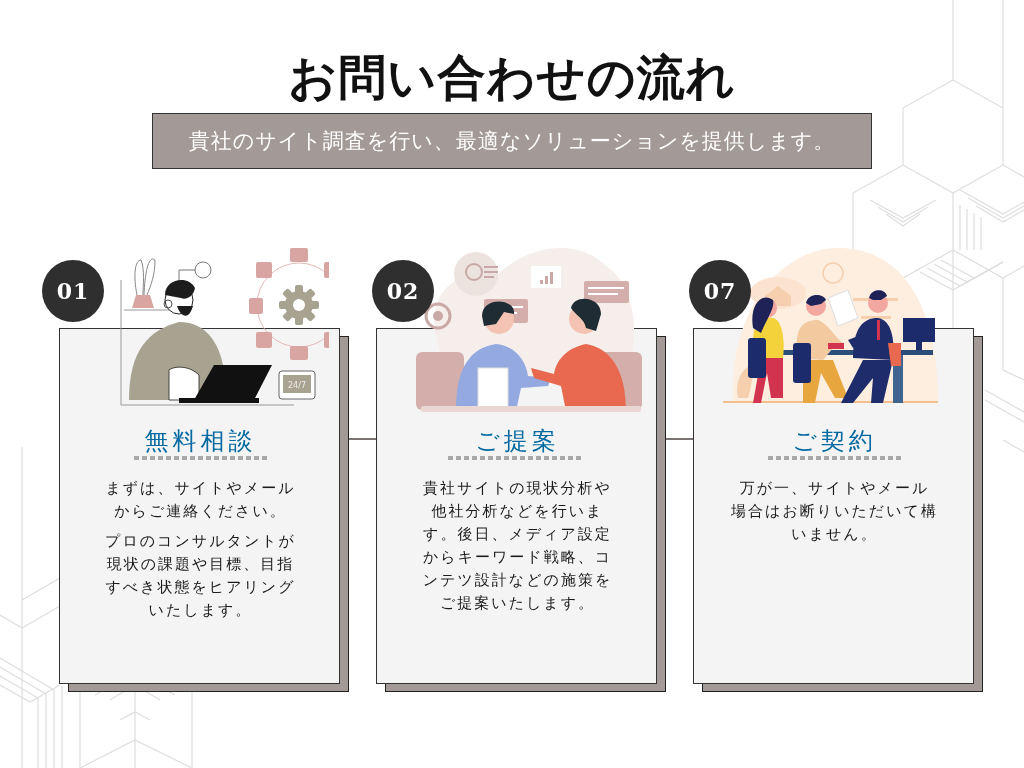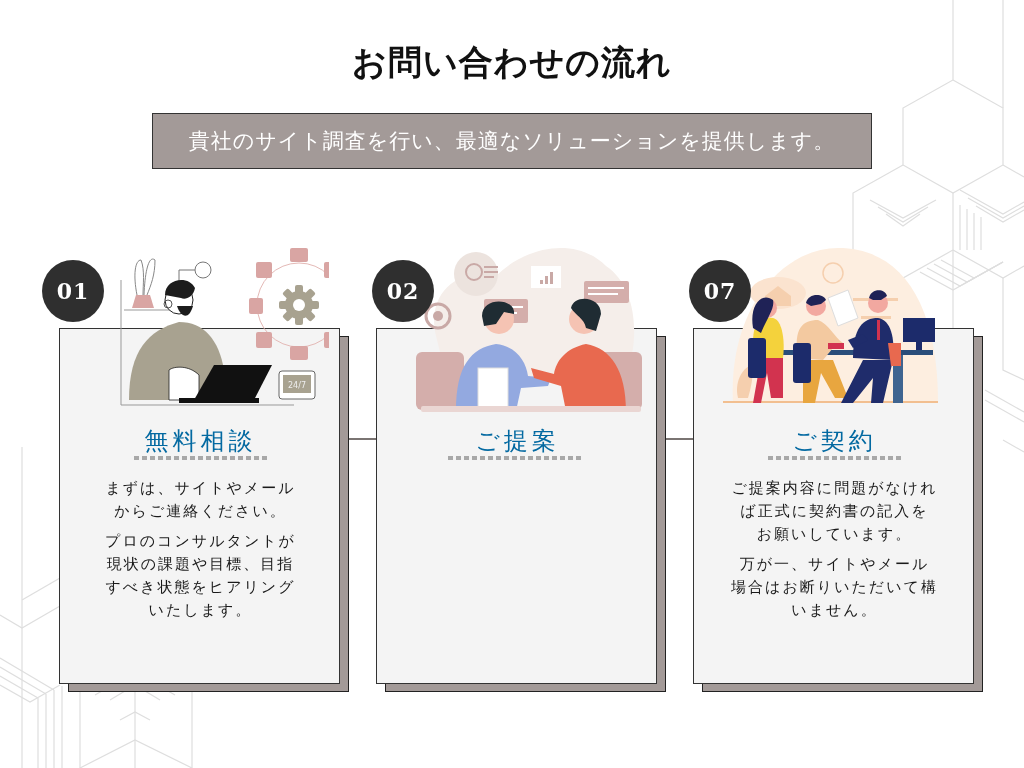--- a/index.html
+++ b/index.html
@@ -2,22 +2,22 @@
 <html><head>
 <meta charset="utf-8">
 <style>
   * { margin: 0; padding: 0; box-sizing: border-box; }
   html, body { width: 1024px; height: 768px; overflow: hidden; background: #ffffff; }
   body { position: relative; font-family: "DejaVu Serif", "Liberation Serif", serif; color: #1a1a1a; }
 
   .bg-pattern { position: absolute; left: 0; top: 0; width: 1024px; height: 768px; pointer-events: none; }
 
   .page-title {
-    position: absolute; left: 0; top: 40px; width: 1024px; text-align: center;
-    font-size: 34px; font-weight: bold; letter-spacing: 1px; color: #111;
+    position: absolute; left: 0; top: 46px; width: 1024px; text-align: center;
+    font-size: 48px; font-weight: bold; letter-spacing: 1px; color: #111;
   }
   .subtitle-box {
     position: absolute; left: 152px; top: 113px; width: 720px; height: 56px;
     background: #a39a98; border: 1.5px solid #333;
     display: flex; align-items: center; justify-content: center;
   }
   .subtitle-text { color: #ffffff; font-size: 21px; letter-spacing: 1px; }
 
   .connector { position: absolute; height: 2px; background: #7a7472; top: 438px; }
 
@@ -184,20 +184,30 @@
     </g>
   </svg>
 </div>
 <div class="badge" style="left:42px; top:260px;">01</div>
 
 <div class="step" style="left:376px;">
   <div class="step-shadow"></div>
   <div class="step-card">
     <div class="step-heading">ご提案</div>
     <div class="step-underline" style="left:71px;"></div>
+    <div class="step-body">
+      <span class="para">
+        <span class="ln">貴社サイトの現状分析や</span>
+        <span class="ln">他社分析などを行いま</span>
+        <span class="ln">す。後日、メディア設定</span>
+        <span class="ln">からキーワード戦略、コ</span>
+        <span class="ln">ンテツ設計などの施策を</span>
+        <span class="ln">ご提案いたします。</span>
+      </span>
+    </div>
   </div>
   <svg class="step-illus" style="left:40px; top:-92px;" width="230" height="180" viewBox="0 0 230 180">
     <path d="M20,100 C10,60 40,30 80,40 C110,10 160,0 190,30 C220,50 225,100 210,140 L30,140 Z" fill="#f5eeea"></path>
     <circle cx="60" cy="38" r="22" fill="#ece3de"></circle>
     <circle cx="58" cy="36" r="8" fill="none" stroke="#c9a9a6" stroke-width="2"></circle>
     <rect x="68" y="30" width="14" height="2" fill="#c9a9a6"></rect>
       <rect x="68" y="35" width="14" height="2" fill="#c9a9a6"></rect>
       <rect x="68" y="40" width="10" height="2" fill="#c9a9a6"></rect>
     <rect x="115" y="30" width="30" height="22" fill="#fff"></rect>
     <rect x="124" y="44" width="3" height="4" fill="#c9a9a6"></rect>
@@ -225,25 +235,20 @@
 </div>
 <div class="badge" style="left:372px; top:260px;">02</div>
 
 <div class="step" style="left:693px;">
   <div class="step-shadow"></div>
   <div class="step-card">
     <div class="step-heading">ご契約</div>
     <div class="step-underline" style="left:74px;"></div>
     <div class="step-body">
       <span class="para">
-        <span class="ln">ご提案内容に問題がなけれ</span>
-        <span class="ln">ば正式に契約書の記入を</span>
-        <span class="ln">お願いしています。</span>
-      </span>
-      <span class="para">
         <span class="ln">万が一、サイトやメール</span>
         <span class="ln">場合はお断りいただいて構</span>
         <span class="ln">いません。</span>
       </span>
     </div>
   </div>
   <svg class="step-illus" style="left:30px; top:-80px;" width="230" height="160" viewBox="0 0 230 160">
     <path d="M10,155 C5,60 60,0 115,0 C175,0 215,50 215,155 Z" fill="#fdeee0"></path>
     <ellipse cx="55" cy="45" rx="28" ry="16" fill="#fbe3cf"></ellipse>
     <path d="M42,48 L55,38 L68,48 L68,58 L42,58 Z" fill="#f5cfae"></path>

